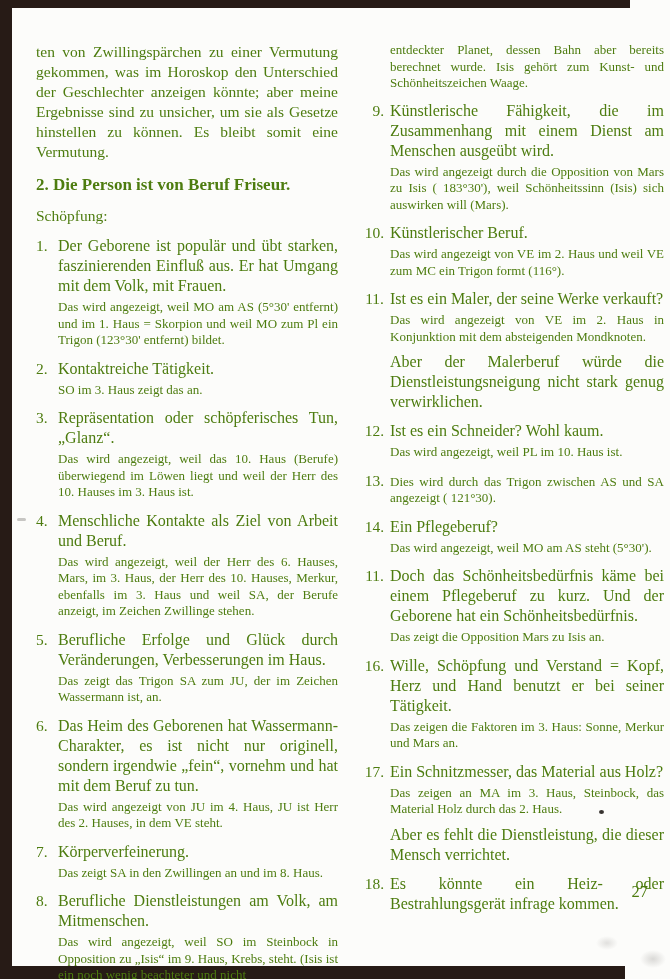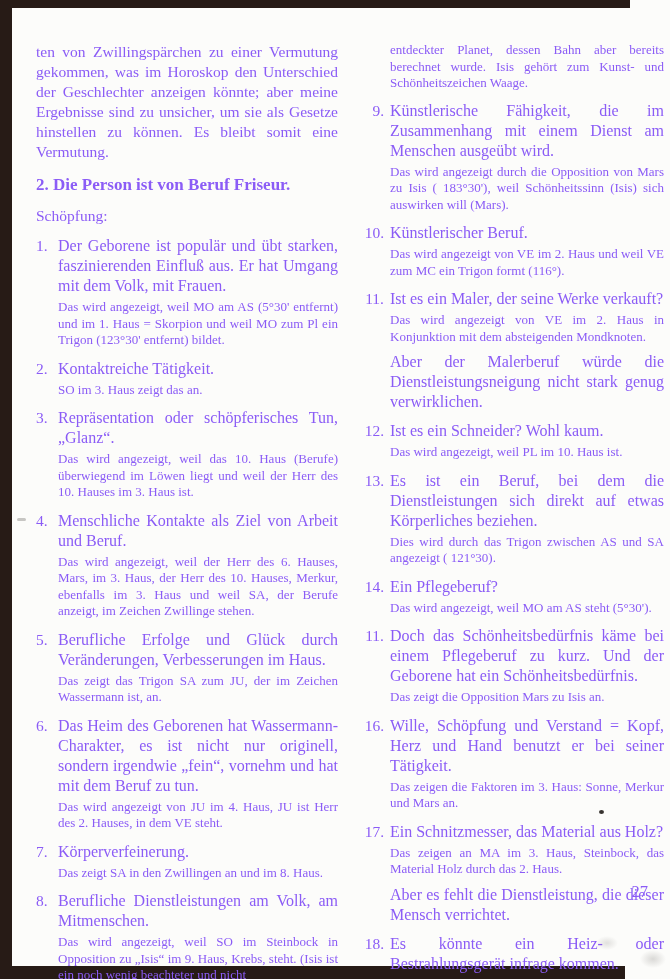--- a/index.html
+++ b/index.html
@@ -3,21 +3,21 @@
 <meta charset="utf-8">
 <style>
   html, body { margin: 0; padding: 0; background: #ffffff; }
   .page {
     position: relative;
     width: 670px;
     height: 979px;
     background: #fcfcfa;
     overflow: hidden;
     font-family: "Liberation Serif", "DejaVu Serif", serif;
-    color: #8b5cf6;
+    color: #4d7c0f;
   }
   
   .edge { position: absolute; background: #271b16; }
   .edge-left   { left: 0; top: 0; width: 12px; height: 979px; }
   .edge-top    { left: 0; top: 0; width: 630px; height: 8px; }
   .edge-bottom { left: 5px; top: 966px; width: 620px; height: 13px; }
 
   .content {
     position: absolute;
     left: 36px;
@@ -208,21 +208,20 @@
         <div class="num">12.</div>
         <div class="body">
           <p class="item-title">Ist es ein Schneider? Wohl kaum.</p>
           <p class="note">Das wird angezeigt, weil PL im 10. Haus ist.</p>
         </div>
       </div>
 
       <div class="item">
         <div class="num">13.</div>
         <div class="body">
-          <p class="item-title">Es ist ein Beruf, bei dem die Dienstleistungen sich direkt auf etwas Körperliches beziehen.</p>
           <p class="note">Dies wird durch das Trigon zwischen AS und SA angezeigt ( 121°30).</p>
         </div>
       </div>
 
       <div class="item">
         <div class="num">14.</div>
         <div class="body">
           <p class="item-title">Ein Pflegeberuf?</p>
           <p class="note">Das wird angezeigt, weil MO am AS steht (5°30').</p>
         </div>

